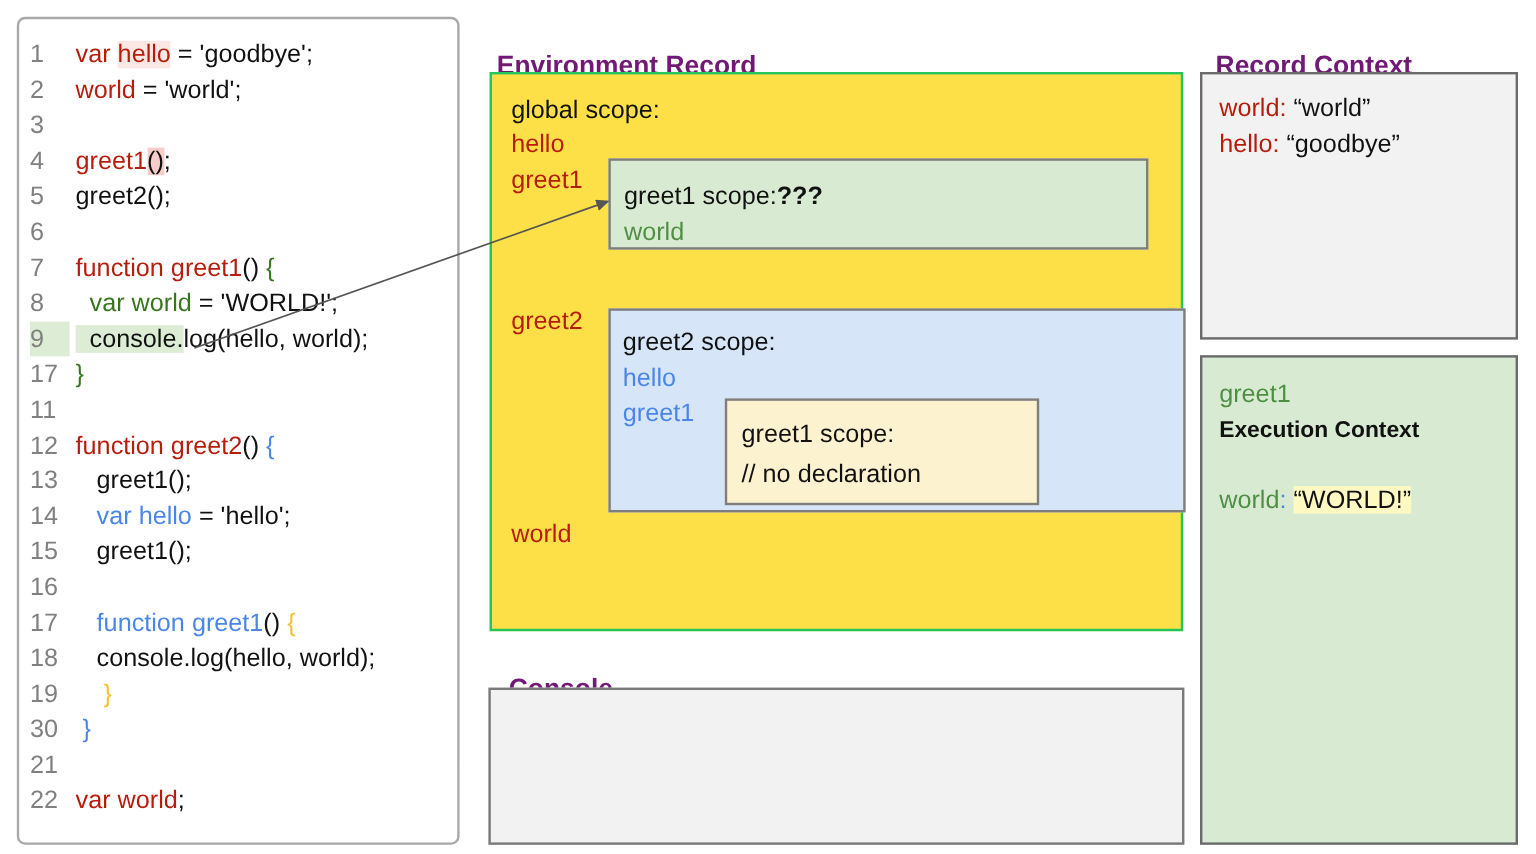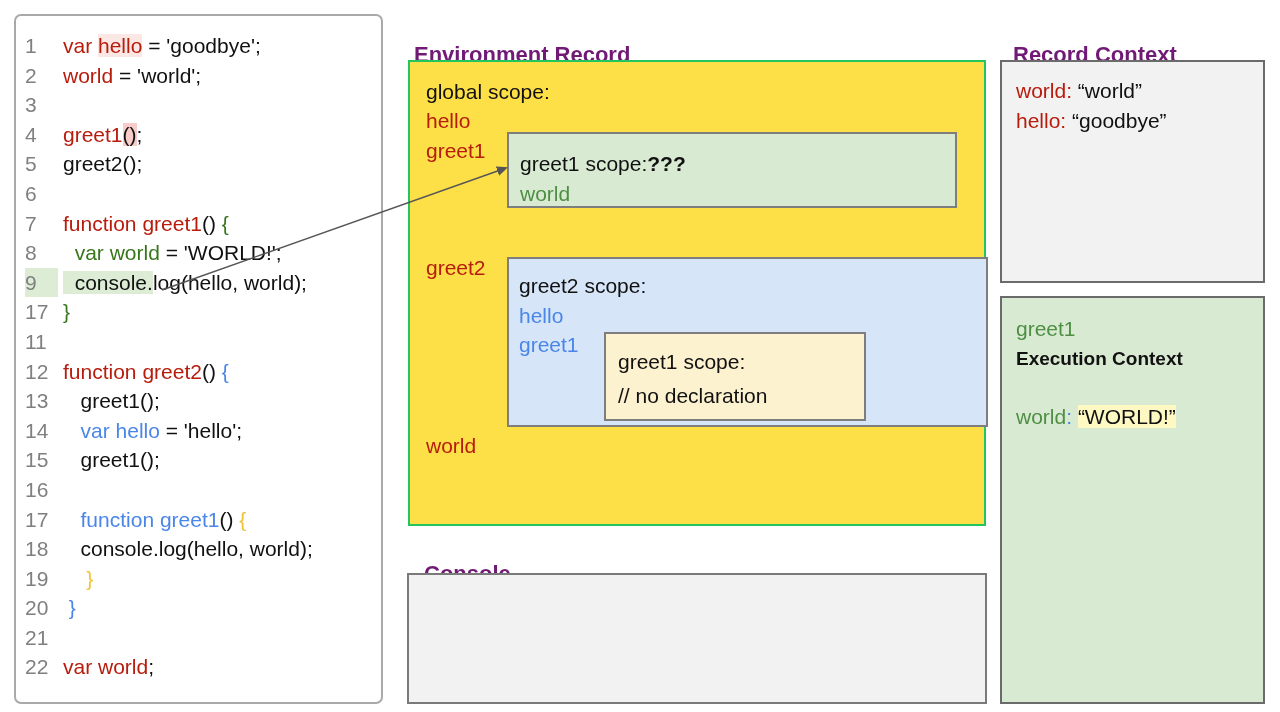--- a/index.html
+++ b/index.html
@@ -90,21 +90,21 @@
         <div class="cl"><span class="ln">17</span><span class="ct"><span class="g">}</span></span></div>
         <div class="cl"><span class="ln">11</span><span class="ct"></span></div>
         <div class="cl"><span class="ln">12</span><span class="ct"><span class="r">function greet2</span><span class="k">() </span><span class="b">{</span></span></div>
         <div class="cl"><span class="ln">13</span><span class="ct"><span class="k">   greet1();</span></span></div>
         <div class="cl"><span class="ln">14</span><span class="ct"><span class="k">   </span><span class="b">var hello</span><span class="k"> = 'hello';</span></span></div>
         <div class="cl"><span class="ln">15</span><span class="ct"><span class="k">   greet1();</span></span></div>
         <div class="cl"><span class="ln">16</span><span class="ct"></span></div>
         <div class="cl"><span class="ln">17</span><span class="ct"><span class="k">   </span><span class="b">function greet1</span><span class="k">() </span><span class="o">{</span></span></div>
         <div class="cl"><span class="ln">18</span><span class="ct"><span class="k">   console.log(hello, world);</span></span></div>
         <div class="cl"><span class="ln">19</span><span class="ct"><span class="k">    </span><span class="o">}</span></span></div>
-        <div class="cl"><span class="ln">20</span><span class="ct"><span class="k"> </span><span class="b">}</span></span></div>
+        <div class="cl"><span class="ln">30</span><span class="ct"><span class="k"> </span><span class="b">}</span></span></div>
         <div class="cl"><span class="ln">21</span><span class="ct"></span></div>
         <div class="cl"><span class="ln">22</span><span class="ct"><span class="r">var world</span><span class="k">;</span></span></div>
       </div>
   </section>
 
   <h2 class="sec-title" id="er-title">Environment Record</h2>
 
   <div class="er-box">
     <div class="abs lbl-global">global scope:</div>
     <div class="abs lbl-hello">hello</div>

